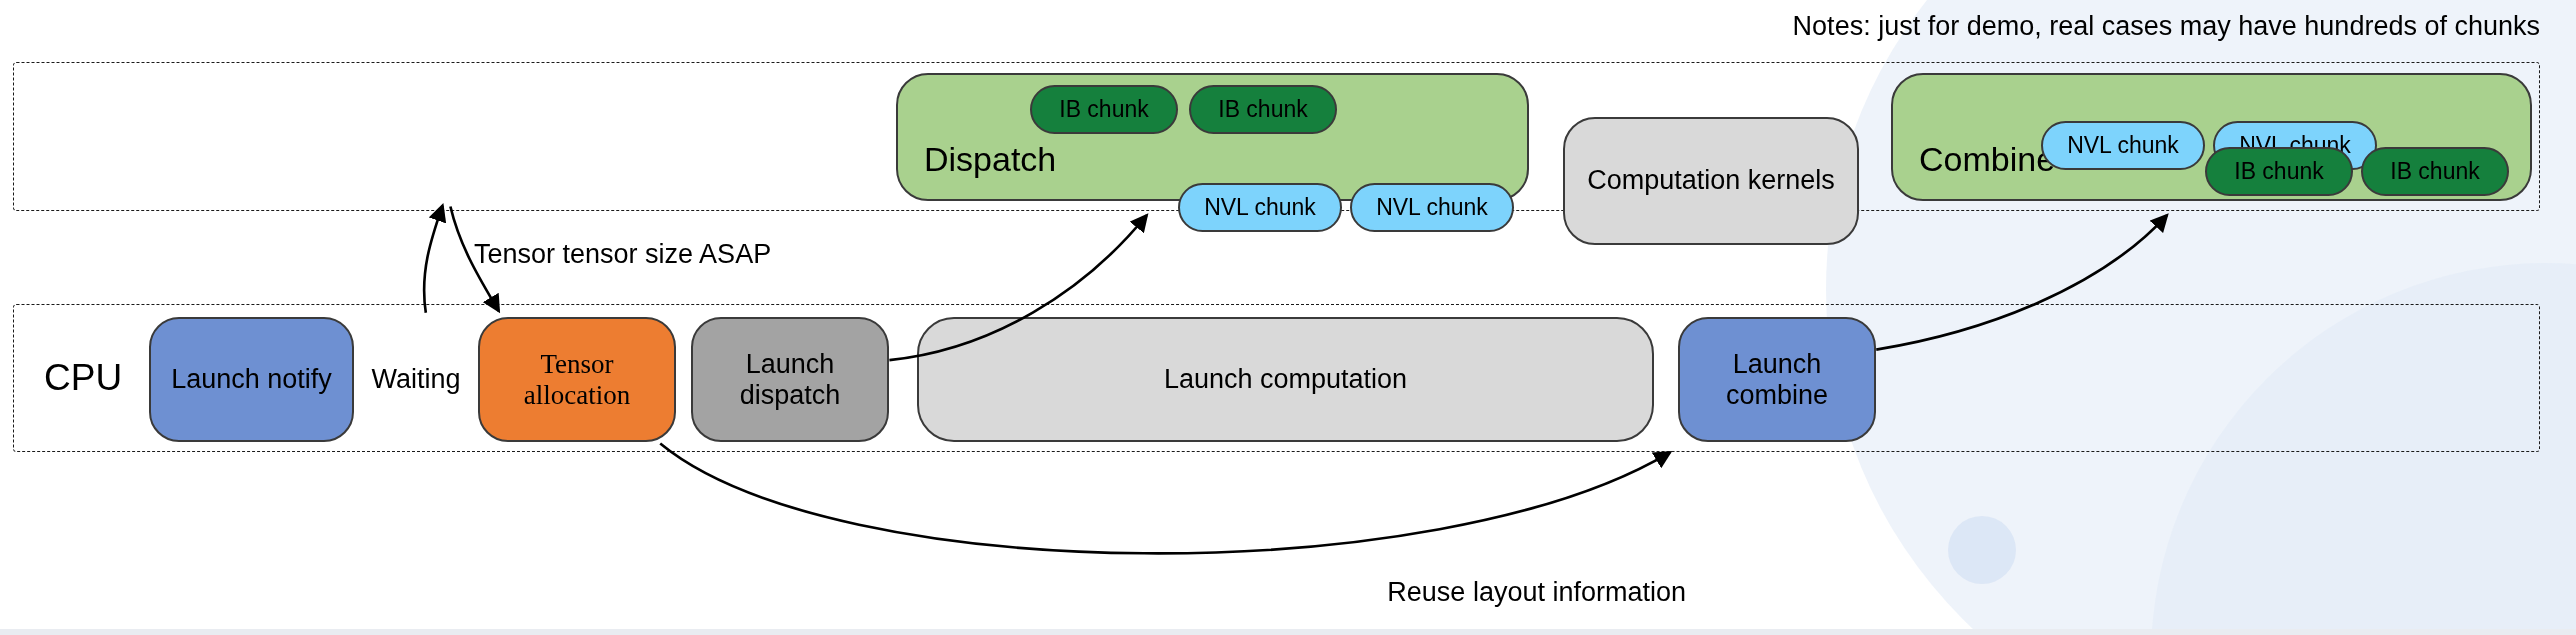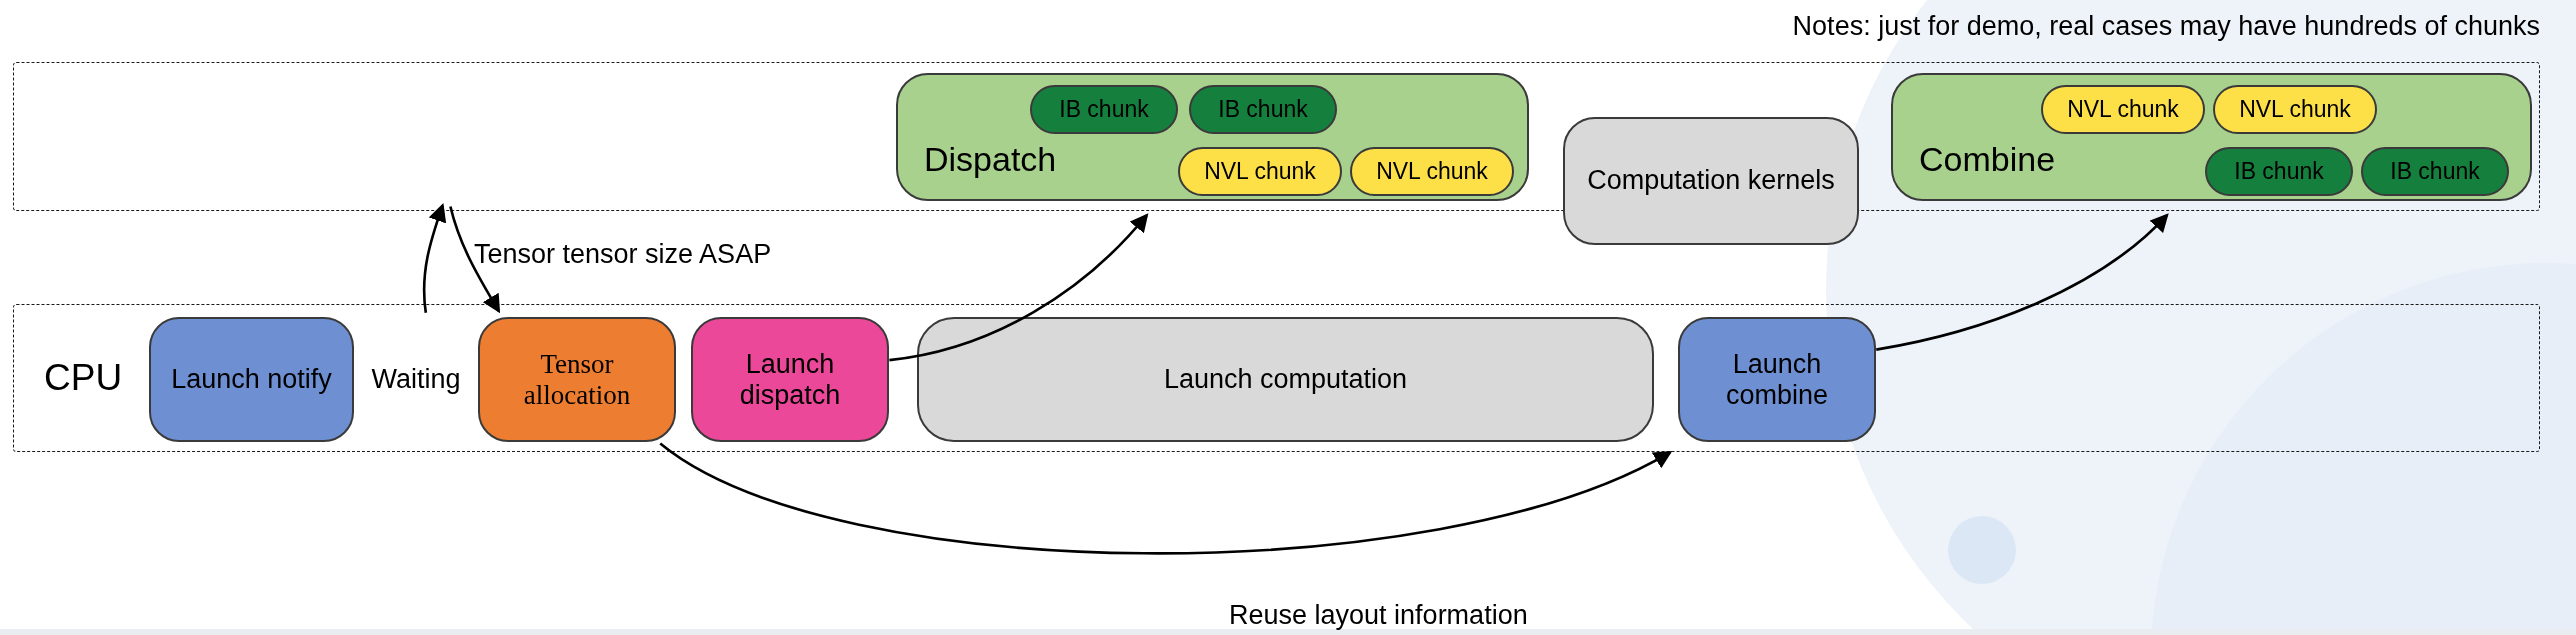--- a/index.html
+++ b/index.html
@@ -44,35 +44,35 @@
 
   .container-label{
     position:absolute;left:26px;bottom:19.3px;font-size:34px;z-index:3;
   }
 
   .chunk{
     position:absolute;box-sizing:border-box;height:49px;border:2.2px solid #3a3a3a;border-radius:24.6px;
     display:flex;align-items:center;justify-content:center;font-size:23px;z-index:3;
   }
   .chunk-ib{background:#15803d;}
-  .chunk-nvl{background:#fde047;}
+  .chunk-nvl{background:#7dd3fc;margin-top:36px;}
 
   .launch-notify{left:148px;top:316px;width:205px;height:125px;background:#6E90D2;border-radius:30px;padding:0 8.8px;}
   .tensor-alloc{left:477px;top:316px;width:198px;height:125px;background:#ED7D31;border-radius:30px;padding:0 24.6px;font-family:Liberation Serif, serif;}
-  .launch-dispatch{left:690px;top:316px;width:198px;height:125px;background:#ec4899;border-radius:30px;padding:0 35px;}
+  .launch-dispatch{left:690px;top:316px;width:198px;height:125px;background:#a3a3a3;border-radius:30px;padding:0 35px;}
   .launch-computation{left:916px;top:316px;width:737px;height:125px;background:#D9D9D9;border-radius:37px;}
   .launch-combine{left:1677px;top:316px;width:198px;height:125px;background:#6E90D2;border-radius:30px;padding:0 35px;}
 
   .waiting{
     position:absolute;left:349px;top:316px;width:132px;height:125px;
     display:flex;align-items:center;justify-content:center;font-size:27px;z-index:2;
   }
 
   .ann-asap{position:absolute;left:474px;top:239px;font-size:27px;z-index:6;}
-  .ann-reuse{position:absolute;left:1229px;top:577px;width:457px;text-align:left;font-size:27px;z-index:6;margin-top:23px;}
+  .ann-reuse{position:absolute;left:1229px;top:577px;width:457px;text-align:right;font-size:27px;z-index:6;}
 
   svg.arrows{position:absolute;left:0;top:0;z-index:5;pointer-events:none;}
   svg.arrows path.arrow{stroke:#000;stroke-width:3;fill:none;}
 </style>
 </head>
 <body>
 
 <div class="wm1"></div>
 <div class="wm3"></div>
 <div class="wm2"></div>

